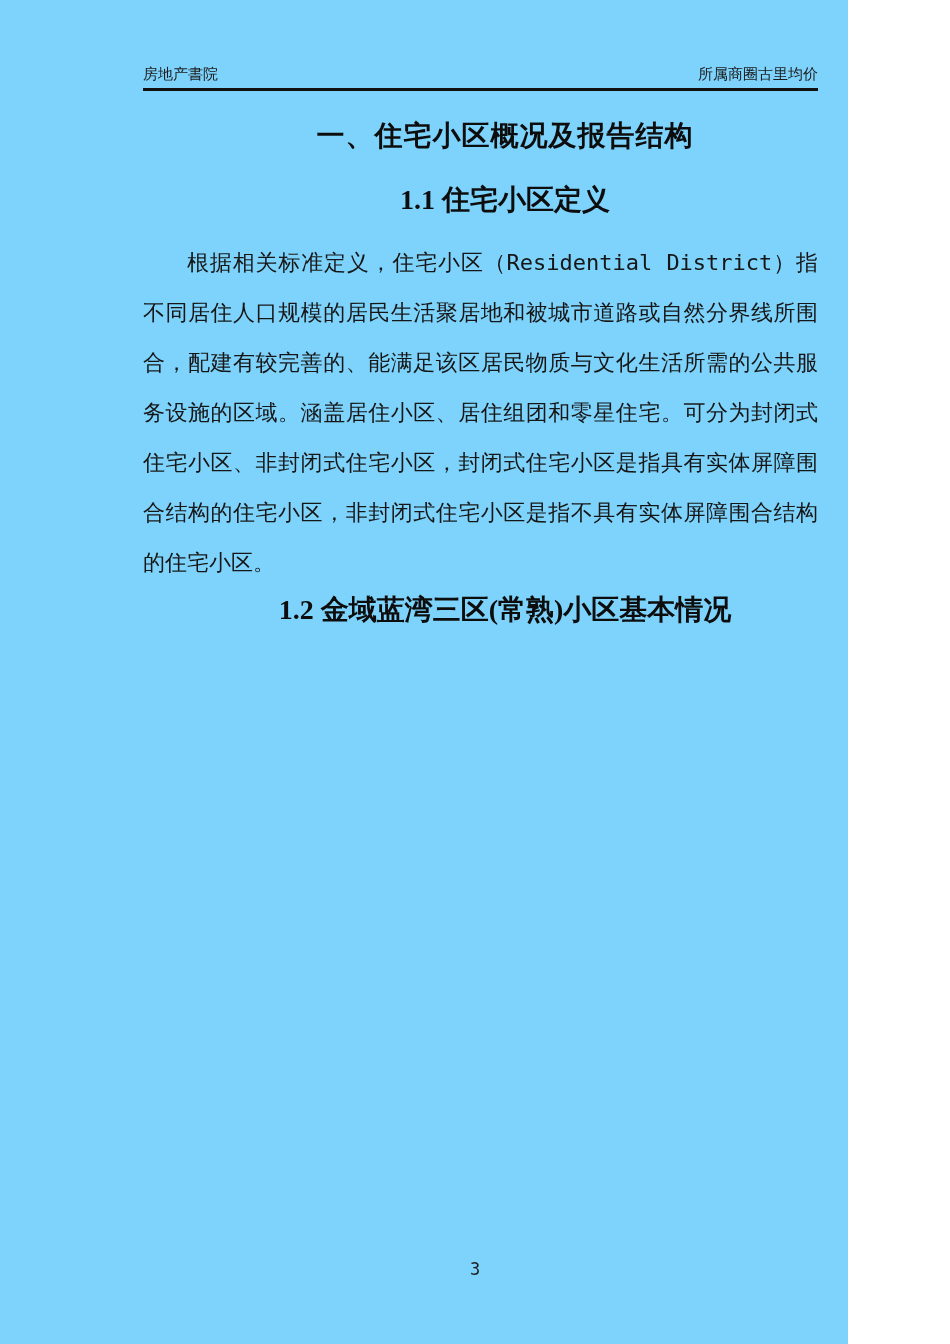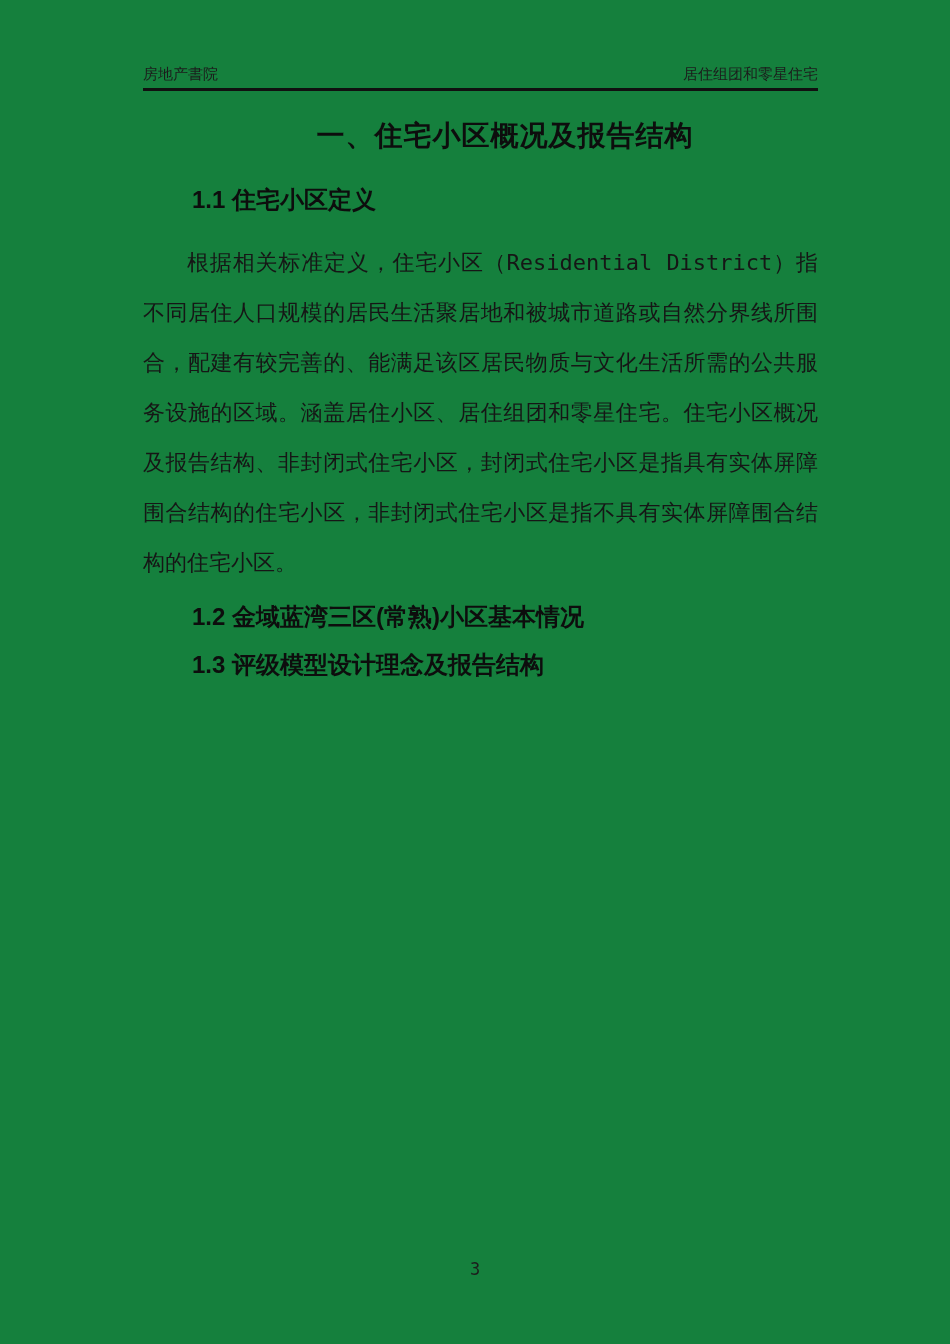--- a/index.html
+++ b/index.html
@@ -8,23 +8,23 @@
     width: 950px;
     height: 1344px;
     background: #ffffff;
     color: #161616;
     font-family: "Liberation Serif", serif;
     overflow: hidden;
   }
 
   .page {
     position: relative;
-    width: 950px;
+    width: 848px;
     height: 1344px;
-    background: #15803d;
+    background: #7dd3fc;
   }
 
   
   .page-header {
     position: absolute;
     top: 63px;
     left: 143px;
     width: 675px;
     display: flex;
     justify-content: space-between;
@@ -52,29 +52,30 @@
     line-height: 35px;
     font-weight: bold;
     font-family: "DejaVu Sans Mono", "Liberation Serif", serif;
     color: #0d0d0d;
     letter-spacing: 1px;
     text-align: center;
   }
 
   .section-heading {
     padding-left: 49px;
-    font-size: 24px;
+    font-size: 28px;
     line-height: 30px;
     font-weight: bold;
-    font-family: Liberation Sans, sans-serif;
+    font-family: Liberation Serif, serif;
     color: #0d0d0d;
+    text-align: center;
   }
 
   .h-1 { margin-top: 32px; }
-  .h-2 { margin-top: 14px; }
+  .h-2 { margin-top: 7px; }
   .h-3 { margin-top: 18px; }
 
   .para {
     font-size: 22px;
     line-height: 50px;
     font-family: "DejaVu Sans Mono", "Liberation Serif", serif;
     color: #161616;
     text-align: justify;
     text-indent: 2em;
     word-break: break-word;
@@ -97,34 +98,33 @@
     color: #1c1c1c;
   }
 </style>
 </head>
 <body>
 
 <div class="page">
 
   <div class="page-header">
     <span>房地产書院</span>
-    <span>居住组团和零星住宅</span>
+    <span>所属商圈古里均价</span>
   </div>
 
   <div class="doc">
 
     <h1 class="doc-title">一、住宅小区概况及报告结构</h1>
 
     <h2 class="section-heading h-1">1.1 住宅小区定义</h2>
 
-    <p class="para p-1">根据相关标准定义，住宅小区（Residential District）指不同居住人口规模的居民生活聚居地和被城市道路或自然分界线所围合，配建有较完善的、能满足该区居民物质与文化生活所需的公共服务设施的区域。涵盖居住小区、居住组团和零星住宅。住宅小区概况及报告结构、非封闭式住宅小区，封闭式住宅小区是指具有实体屏障围合结构的住宅小区，非封闭式住宅小区是指不具有实体屏障围合结构的住宅小区。</p>
+    <p class="para p-1">根据相关标准定义，住宅小区（Residential District）指不同居住人口规模的居民生活聚居地和被城市道路或自然分界线所围合，配建有较完善的、能满足该区居民物质与文化生活所需的公共服务设施的区域。涵盖居住小区、居住组团和零星住宅。可分为封闭式住宅小区、非封闭式住宅小区，封闭式住宅小区是指具有实体屏障围合结构的住宅小区，非封闭式住宅小区是指不具有实体屏障围合结构的住宅小区。</p>
 
     <h2 class="section-heading h-2">1.2 金域蓝湾三区(常熟)小区基本情况</h2>
 
 
-    <h2 class="section-heading h-3">1.3 评级模型设计理念及报告结构</h2>
 
 
   </div>
 
   <div class="page-footer">3</div>
 
 </div>
 
 </body></html>

